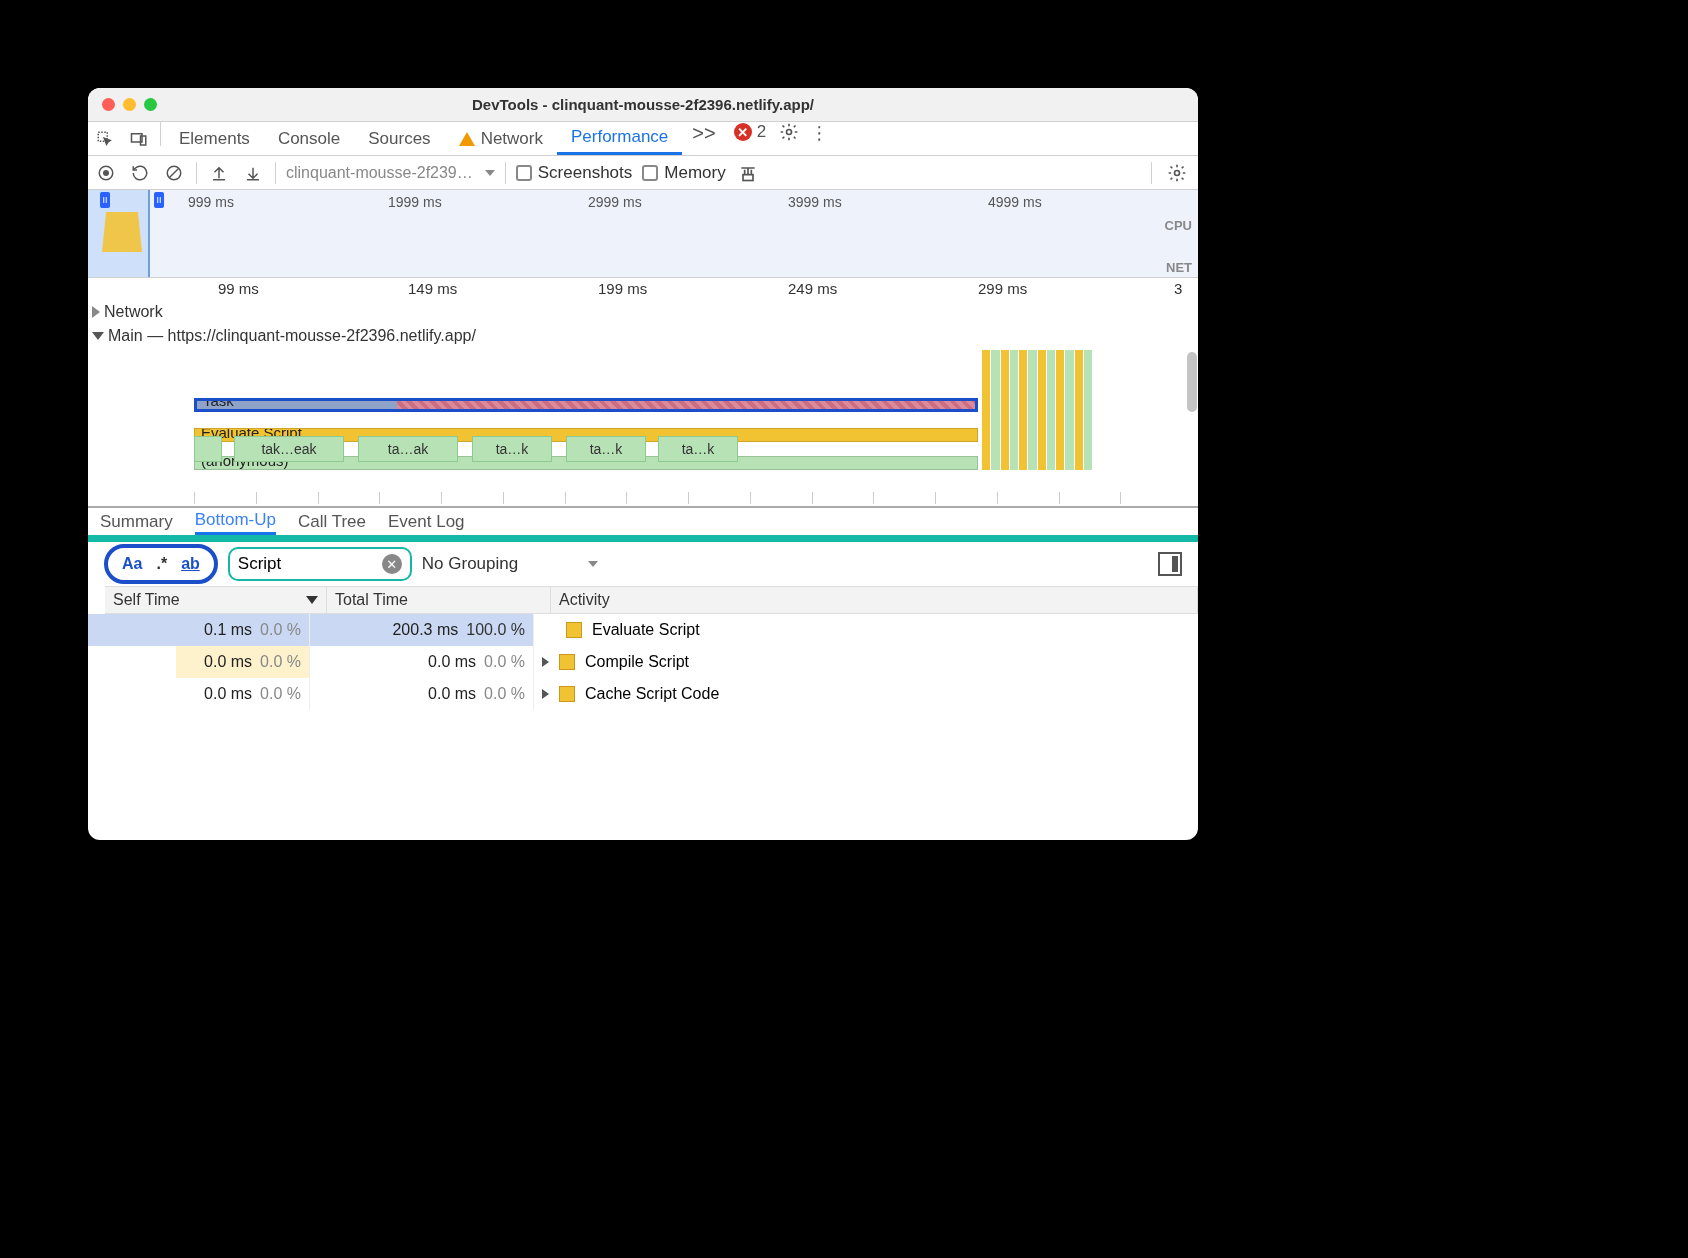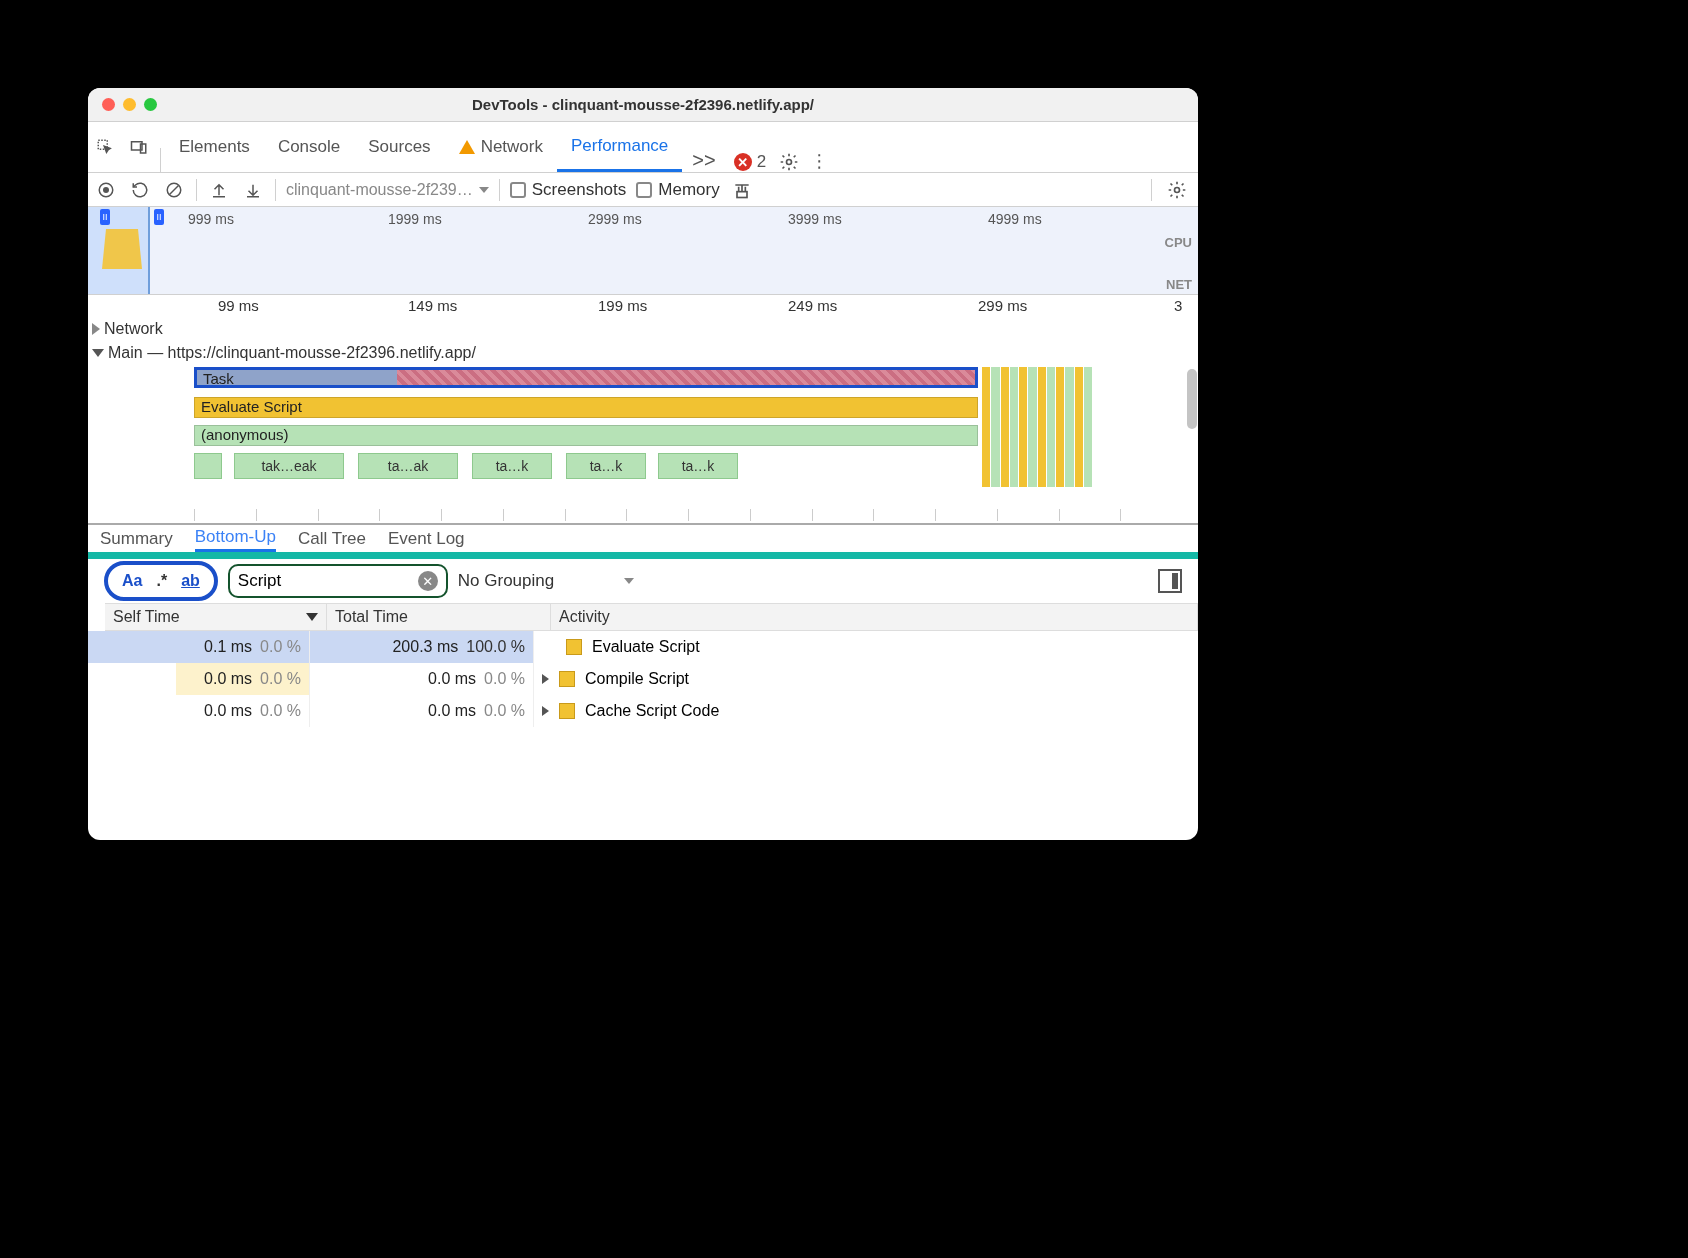--- a/index.html
+++ b/index.html
@@ -5,34 +5,34 @@
   * { box-sizing: border-box; margin: 0; padding: 0; }
   body { background: #000; font-family: -apple-system, BlinkMacSystemFont, "Segoe UI", Helvetica, Arial, sans-serif; width: 1688px; height: 1258px; position: relative; }
   .window { position: absolute; left: 88px; top: 88px; width: 1110px; height: 752px; background: #fff; border-radius: 12px; box-shadow: 0 20px 60px rgba(0,0,0,.4); overflow: hidden; display: flex; flex-direction: column; }
   
   .titlebar { height: 34px; display: flex; align-items: center; position: relative; background: #f1f1f1; border-bottom: 1px solid #d0d0d0; }
   .dots { display: flex; gap: 8px; margin-left: 14px; }
   .dot { width: 13px; height: 13px; border-radius: 50%; }
   .dot.red { background: #ff5f57; } .dot.yellow { background: #febc2e; } .dot.green { background: #28c840; }
   .titletext { position: absolute; left: 0; right: 0; text-align: center; font-size: 15px; font-weight: 600; color: #333; pointer-events: none; }
   
-  .tabstrip { height: 51px; border-bottom: 1px solid #d0d0d0; display: flex; align-items: flex-end; font-size: 17px; color: #555; }
+  .tabstrip { height: 34px; border-bottom: 1px solid #d0d0d0; display: flex; align-items: flex-start; font-size: 17px; color: #555; }
   .tabstrip .icon-btn { width: 34px; display: flex; justify-content: center; align-items: center; height: 100%; color: #555; cursor: pointer; }
   .tabstrip .sep { width: 1px; height: 24px; background: #d0d0d0; margin: 0 4px; }
   .tab { padding: 0 14px; height: 100%; display: flex; align-items: center; gap: 6px; cursor: pointer; }
   .tab.active { color: #1a73e8; border-bottom: 3px solid #1a73e8; font-weight: 500; }
   .warn-icon { width: 0; height: 0; border-left: 8px solid transparent; border-right: 8px solid transparent; border-bottom: 14px solid #f29900; }
   .expand { color: #555; padding: 0 10px; font-size: 20px; cursor: pointer; }
   .errbadge { display: flex; align-items: center; gap: 5px; padding: 0 8px; font-size: 17px; }
   .errcircle { width: 18px; height: 18px; border-radius: 50%; background: #d93025; color: #fff; display: flex; align-items: center; justify-content: center; font-size: 13px; font-weight: 700; }
   .gear, .more { width: 30px; display: flex; justify-content: center; align-items: center; cursor: pointer; color: #555; font-size: 18px; }
   
   .perfbar { height: 34px; border-bottom: 1px solid #d0d0d0; display: flex; align-items: center; padding: 0 6px; gap: 10px; color: #555; }
   .pbtn { width: 24px; height: 24px; display: flex; justify-content: center; align-items: center; cursor: pointer; color: #555; }
-  .pselect { color: #888; font-size: 16px; display: flex; align-items: center; gap: 6px; cursor: pointer; }
+  .pselect { color: #888; font-size: 16px; display: flex; align-items: center; gap: 12px; cursor: pointer; }
   .carrot { width: 0; height: 0; border-left: 5px solid transparent; border-right: 5px solid transparent; border-top: 6px solid #888; }
   .chk { width: 16px; height: 16px; border: 2px solid #888; border-radius: 3px; }
   .chklabel { font-size: 17px; color: #333; }
   .perfbar .spacer { flex: 1; }
   
   .overview { position: relative; height: 88px; border-bottom: 1px solid #d0d0d0; background: #eef2fb; }
   .ovtick { position: absolute; top: 4px; font-size: 14px; color: #555; }
   .ovtick.t1{left:100px}.ovtick.t2{left:300px}.ovtick.t3{left:500px}.ovtick.t4{left:700px}.ovtick.t5{left:900px;}
   .ovsel { position: absolute; left: 0; top: 0; bottom: 0; width: 62px; background: #cfe0fb; border-right: 2px solid #6f9edb; }
   .ovhandle { position: absolute; top: 2px; width: 10px; height: 16px; background: #2962ff; border-radius: 2px; display: flex; align-items: center; justify-content: center; color: #fff; font-size: 9px; margin-left: 12px; }
@@ -42,21 +42,21 @@
   .ovlabel.cpu{top:28px}.ovlabel.net{bottom:2px}
   
   .ruler { height: 22px; position: relative; font-size: 15px; color: #333; }
   .ruler span { position: absolute; top: 2px; }
   
   .lane { display: flex; align-items: center; height: 24px; font-size: 16px; color: #333; border-bottom: 0; }
   .lane .tri { width: 0;height:0;border-top:6px solid transparent;border-bottom:6px solid transparent;border-left:8px solid #888;margin:0 4px;cursor:pointer; }
   .lane .triD { width:0;height:0;border-left:6px solid transparent;border-right:6px solid transparent;border-top:8px solid #555;margin:0 4px;cursor:pointer;}
   
   .flame { position: relative; height: 158px; }
-  .fbar { position: absolute; height: 21px; font-size: 15px; display: flex; align-items: flex-start; padding: 0 6px; overflow: hidden; white-space: nowrap; border: 1px solid rgba(0,0,0,.15); }
+  .fbar { position: absolute; height: 14px; font-size: 15px; display: flex; align-items: flex-end; padding: 0 6px; overflow: hidden; white-space: nowrap; border: 1px solid rgba(0,0,0,.15); margin-top: 48px; }
   .fbar.task { left:106px; top:2px; width:784px; background:#8fa3c9; color:#222; border: 3px solid #1a4fc9; }
   .fbar.task .hatch { position:absolute; left:200px; right:0; top:0; bottom:0; background: repeating-linear-gradient(45deg,#da8a9a 0,#da8a9a 4px,#cb6e82 4px,#cb6e82 8px); }
   .fbar.task .tlabel{position:relative;z-index:1}
   .fbar.eval { left:106px; top:32px; width:784px; background:#f1c232; color:#222; }
   .fbar.anon { left:106px; top:60px; width:784px; background:#b6e2b6; color:#222; }
   .fcluster { position:absolute; left:894px; top:2px; width:110px; height:120px; display:flex; gap:1px; }
   .fcluster div { flex:1; background:#f1c232; }
   .fcluster div:nth-child(even){background:#b6e2b6}
   .fchild { position:absolute; top:88px; height:26px; background:#b6e2b6; border:1px solid #8ec98e; font-size:14px; display:flex;align-items:center;justify-content:center;color:#333;}
   .fchild.c0{left:106px;width:28px}
@@ -70,21 +70,21 @@
   .ticks { position:absolute; left:106px; right:16px; bottom:2px; height:12px; display:flex;}
   .ticks span{flex:1;border-left:1px solid #ccc;height:12px}
   
   .dtabs { height: 36px; border-top: 2px solid #aaa; border-bottom: 7px solid #14b8a6; display: flex; align-items: center; gap: 22px; padding: 0 12px; font-size: 17px; color: #555; }
   .dtab { height: 100%; display: flex; align-items: center; cursor: pointer; }
   .dtab.active { color: #3b82f6; border-bottom: 3px solid #1a73e8; }
   
   .filterbar { height: 44px; display: flex; align-items: center; padding: 0 16px; gap: 10px; }
   .matchgroup { border: 4px solid #1a4fc9; border-radius: 20px; height: 40px; display: flex; align-items: center; gap: 14px; padding: 0 14px; color: #1a4fc9; font-weight: 600; }
   .matchgroup .ab { text-decoration: underline; }
-  .filterinput { border: 2px solid #14532d; border-radius: 10px; height: 34px; display: flex; align-items: center; padding: 0 8px; width: 220px; font-size: 17px; justify-content: space-between; }
+  .filterinput { border: 2px solid #14b8a6; border-radius: 10px; height: 34px; display: flex; align-items: center; padding: 0 8px; width: 184px; font-size: 17px; justify-content: space-between; }
   .clearbtn { width: 20px; height: 20px; border-radius: 50%; background: #888; color: #fff; display:flex;align-items:center;justify-content:center;font-size:13px;cursor:pointer; }
   .groupsel { font-size: 17px; color: #333; display: flex; align-items: center; gap: 70px; cursor: pointer; }
   .sidepanel { margin-left:auto; width:24px;height:24px;border:2px solid #555;position:relative;cursor:pointer;}
   .sidepanel::after{content:'';position:absolute;right:2px;top:2px;bottom:2px;width:6px;background:#555;}
   
   .dthead { height: 28px; background: #f3f3f3; border-top:1px solid #ddd; border-bottom:1px solid #ddd; display:flex; font-size:16px; color:#333;margin-left:17px; }
   .dthead > div { display:flex; align-items:center; padding:0 8px; border-right:1px solid #ddd; }
   .colA{width:222px;justify-content:space-between}
   .colB{width:224px}
   .colC{flex:1}

